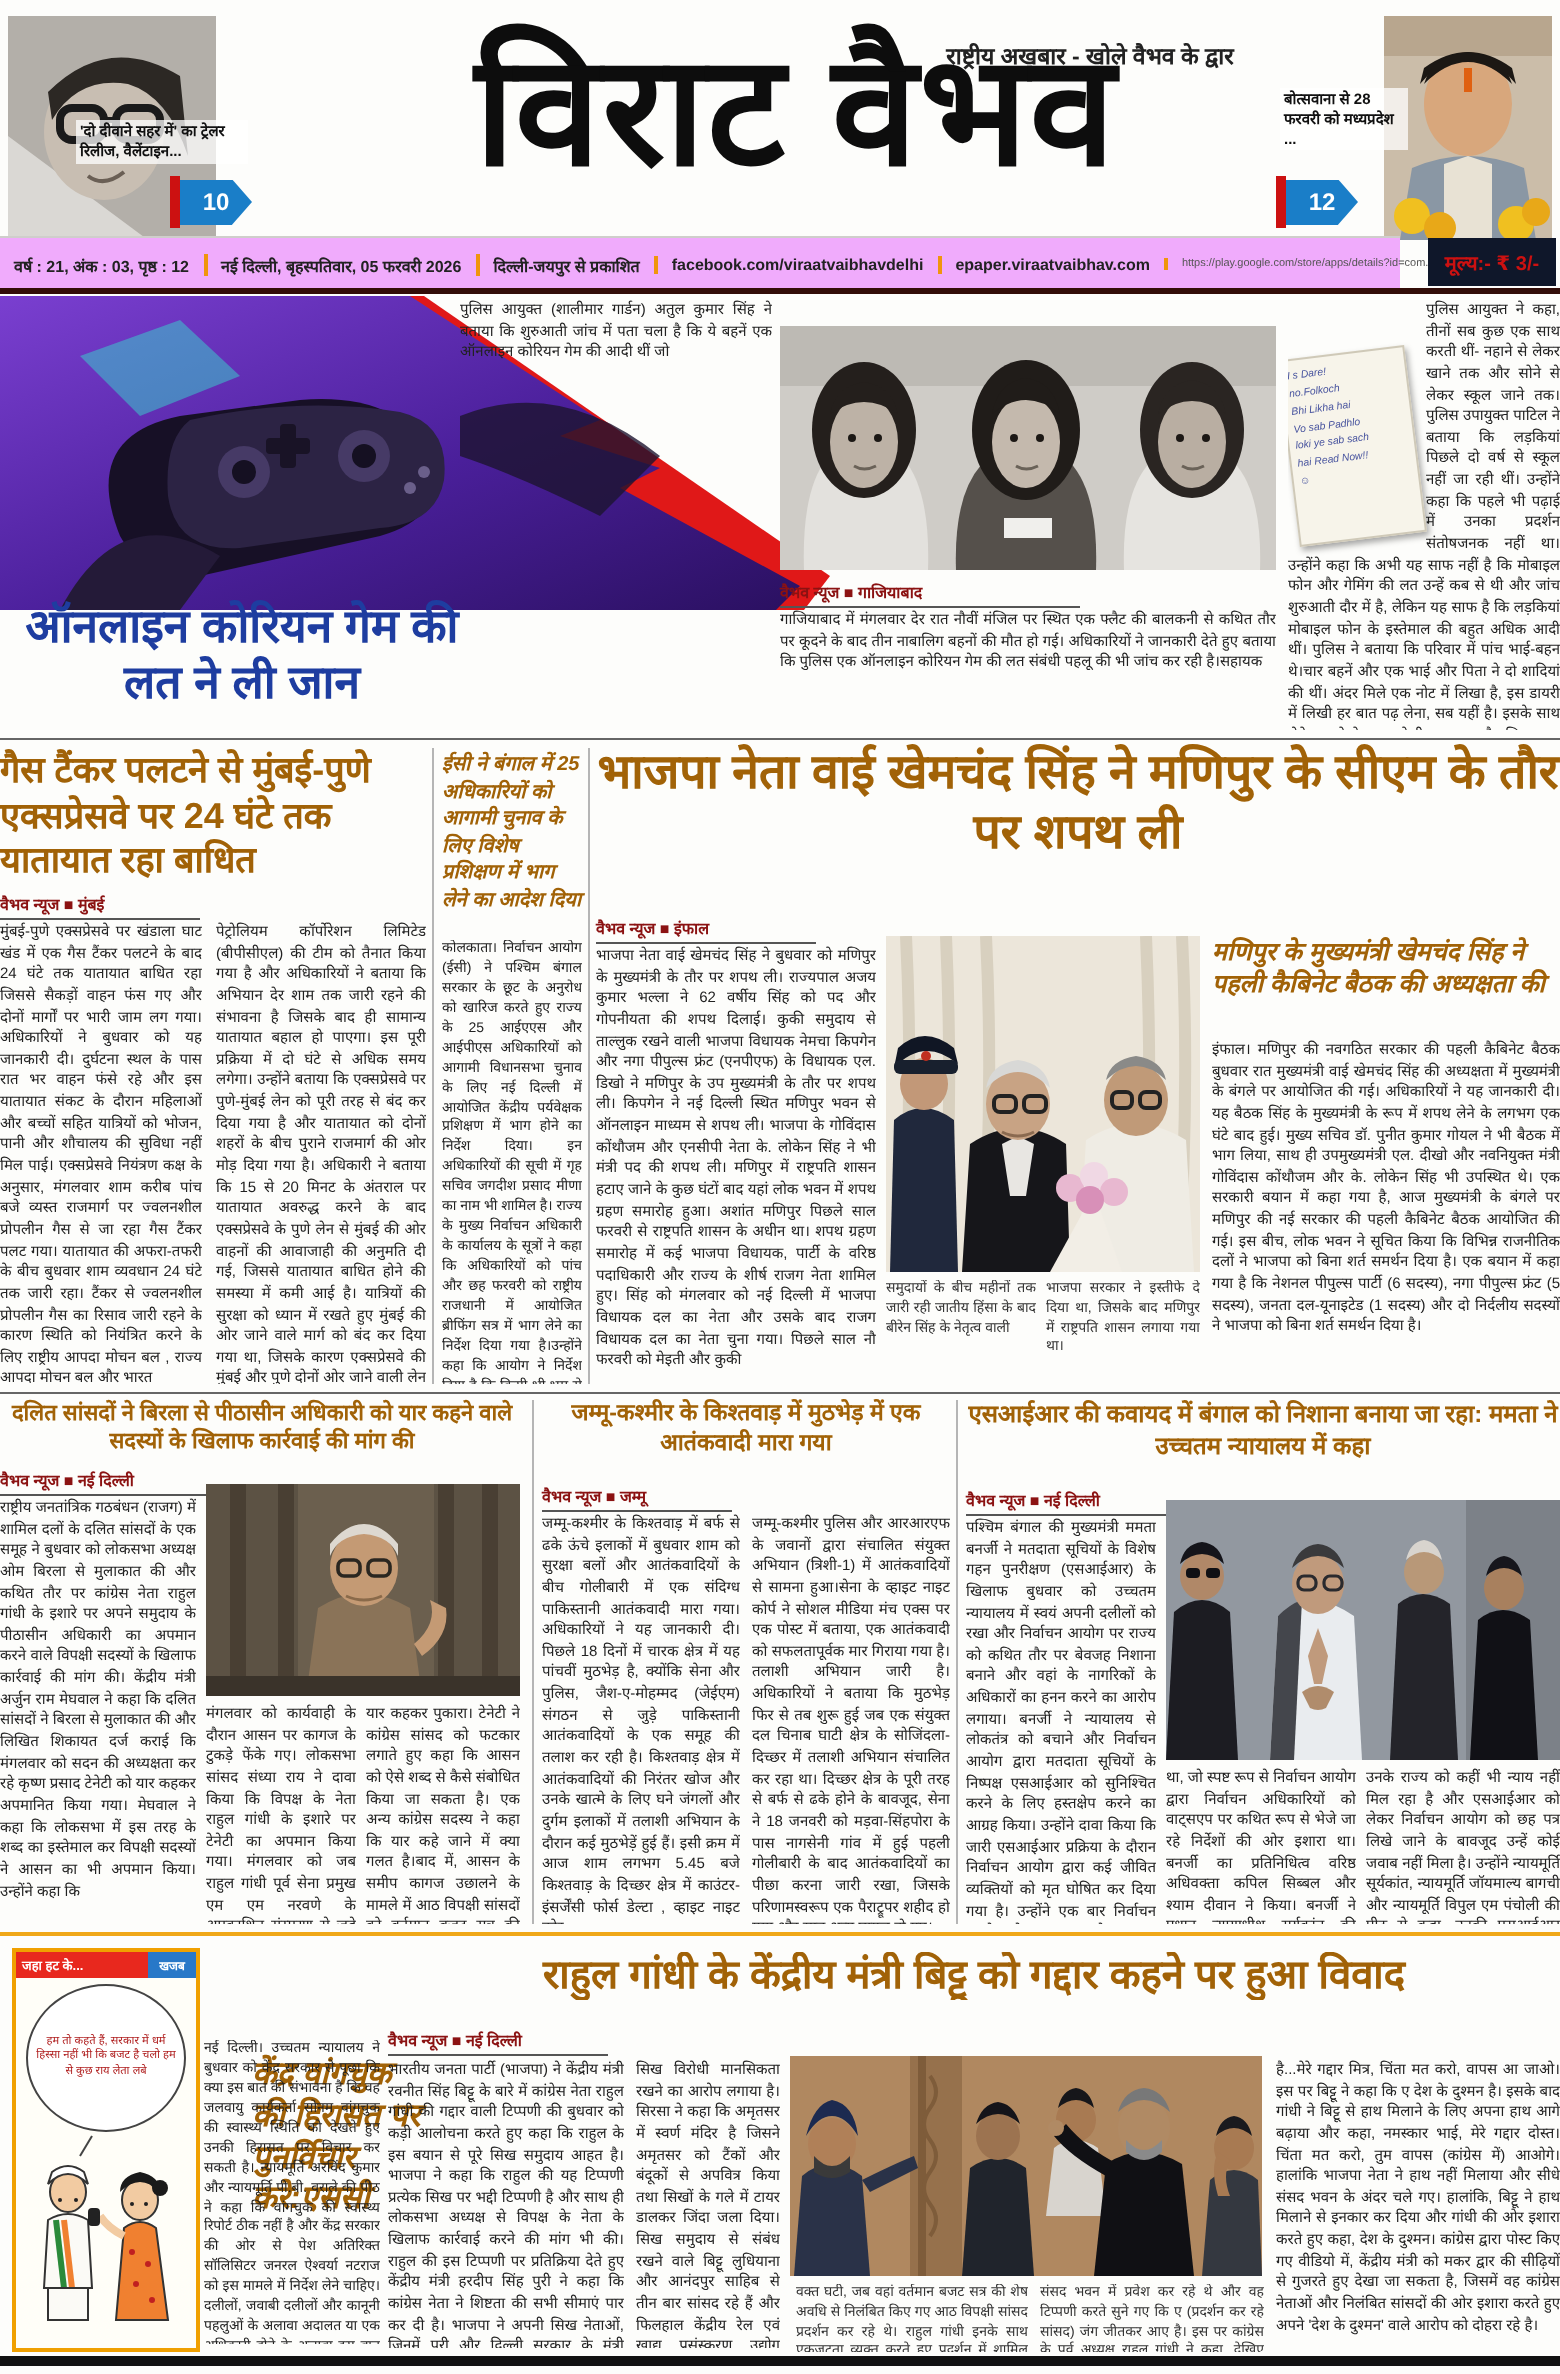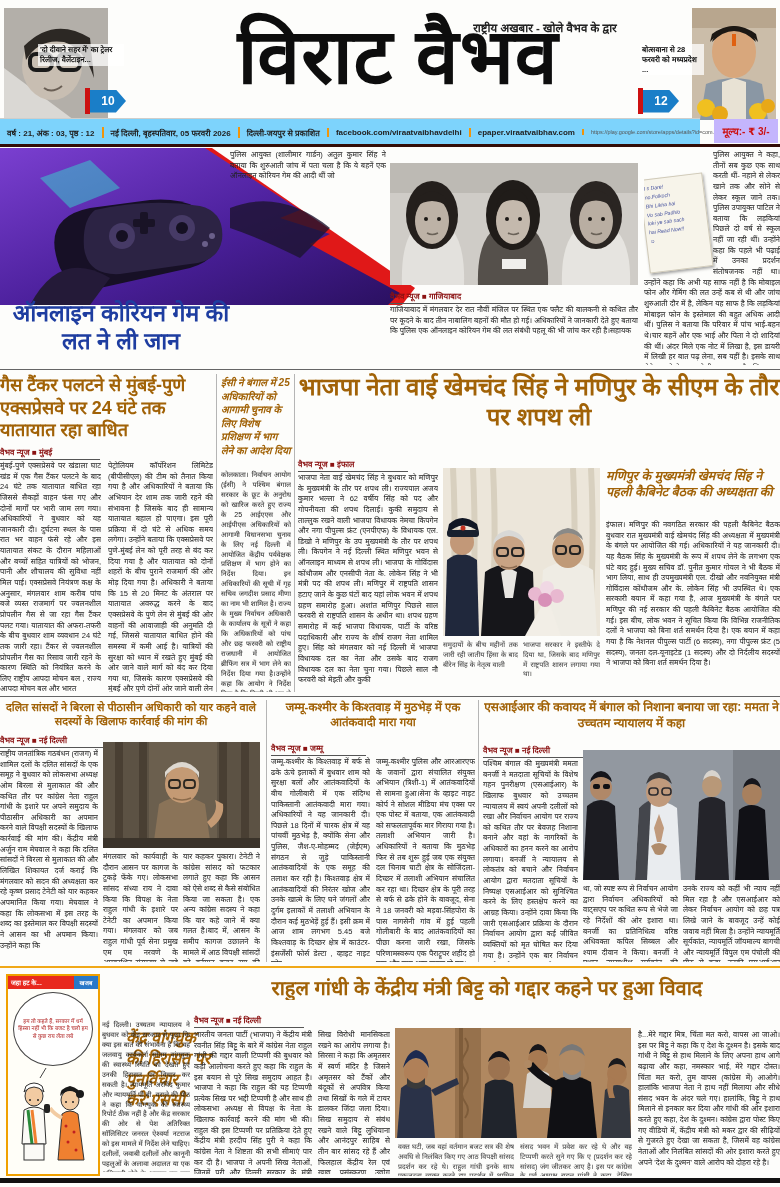--- a/index.html
+++ b/index.html
@@ -15,26 +15,26 @@
   .cap{font-size:7px;line-height:1.4;text-align:justify;color:#333;overflow:hidden;}
   
   .mast-title{font-weight:bold;color:#0d0d0d;font-size:77px;line-height:1.15;text-align:center;letter-spacing:1px;}
   .tagline{font-weight:bold;font-size:11.5px;color:#222;text-align:center;}
   .teaser-txt{font-size:7.5px;font-weight:bold;color:#111;line-height:1.3;background:rgba(255,255,255,.75);padding:1px 2px;}
   .badge{display:flex;align-items:center;}
   .badge .strip{width:5px;height:26px;background:#cc1111;}
   .badge .arrow{width:36px;height:23px;background:#1a7ec8;color:#fff;font-weight:bold;font-size:12px;
     display:flex;align-items:center;justify-content:center;
     clip-path:polygon(0 0,72% 0,100% 50%,72% 100%,0 100%);}
-  #infobar{left:0;top:118px;width:700px;height:26px;background:#7dd3fc;border-top:1px solid #cfcecb;
+  #infobar{left:0;top:118px;width:700px;height:26px;background:#f0abfc;border-top:1px solid #cfcecb;
     display:flex;align-items:center;font-size:8px;font-weight:bold;color:#222;}
   #infobar .seg{padding:0 7px;border-left:2px solid #f0950c;white-space:nowrap;}
   #infobar .seg:first-child{border-left:none;}
   #infobar .tiny{font-size:5.5px;font-weight:normal;color:#555;}
-  .price{background:#c4b5fd;color:#cc1111;font-weight:bold;font-size:10px;display:flex;align-items:center;justify-content:center;}
+  .price{background:#0f172a;color:#cc1111;font-weight:bold;font-size:10px;display:flex;align-items:center;justify-content:center;}
   .noteimg{background:#f7f4ea;border:1px solid #cfc9b8;box-shadow:1px 2px 3px rgba(0,0,0,.35);
     transform:rotate(-7deg);padding:4px 3px;float:left;width:56px;height:84px;margin:26px 5px 2px 0;}
   .noteimg div{font-size:5.2px;line-height:1.7;color:#47539e;font-style:italic;white-space:nowrap;overflow:hidden;}
 </style>
 </head>
 <body>
 
 <div id="page">
 
   <div class="s" style="left:4px;top:8px;width:104px;height:112px;background:#b6b2ac;overflow:hidden;">
@@ -42,21 +42,21 @@
       <rect width="104" height="112" fill="#b3afa9"></rect>
       <polygon points="0,60 70,112 0,112" fill="#dad8d4"></polygon>
       <ellipse cx="48" cy="58" rx="30" ry="34" fill="#c8beb2"></ellipse>
       <path d="M20,38 Q50,8 86,30 L90,70 Q80,40 60,34 Q35,30 22,52 Z" fill="#2c2824"></path>
       <rect x="26" y="46" width="22" height="16" rx="6" fill="none" stroke="#1a1a1a" stroke-width="4"></rect>
       <rect x="54" y="46" width="22" height="16" rx="6" fill="none" stroke="#1a1a1a" stroke-width="4"></rect>
       <line x1="48" y1="52" x2="54" y2="52" stroke="#1a1a1a" stroke-width="3"></line>
       <path d="M40,80 Q48,86 58,78" stroke="#6a5f55" stroke-width="2" fill="none"></path>
     </svg>
   </div>
-  <div class="s teaser-txt" style="left:38px;top:44px;width:82px;">'दो दीवाने सहर में' का ट्रेलर रिलीज, वैलेंटाइन...</div>
+  <div class="s teaser-txt" style="left:38px;top:60px;width:82px;">'दो दीवाने सहर में' का ट्रेलर रिलीज, वैलेंटाइन...</div>
   <div class="s badge" style="left:74px;top:88px;padding-left:11px;">
     <div class="strip"></div>
     <div class="arrow">10</div>
   </div>
 
   <div class="s tagline" style="left:430px;top:20px;width:230px;">राष्ट्रीय अखबार - खोले वैभव के द्वार</div>
   <div class="s mast-title" style="left:148px;top:12px;width:500px;">विराट वैभव</div>
 
   <div class="s" style="left:692px;top:8px;width:84px;height:112px;background:#cfc0ac;overflow:hidden;">
     <svg width="84" height="112">

